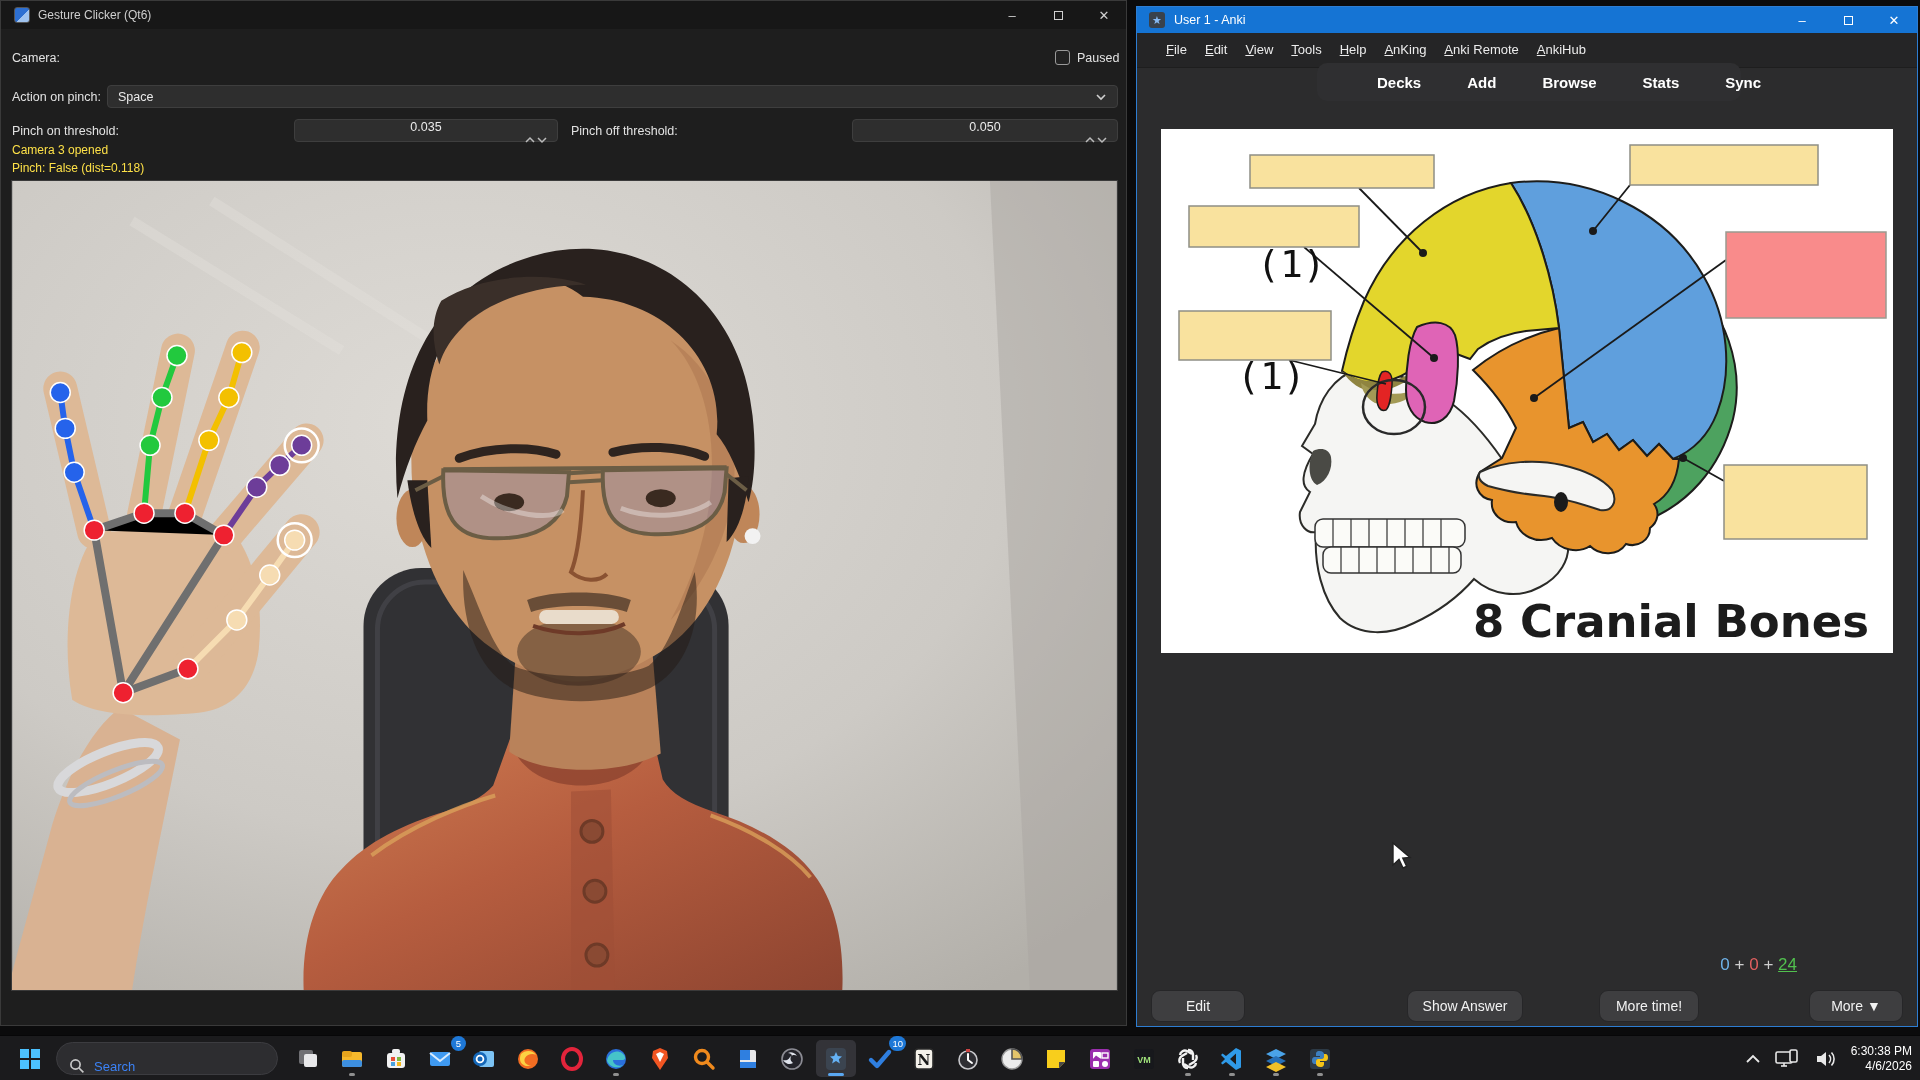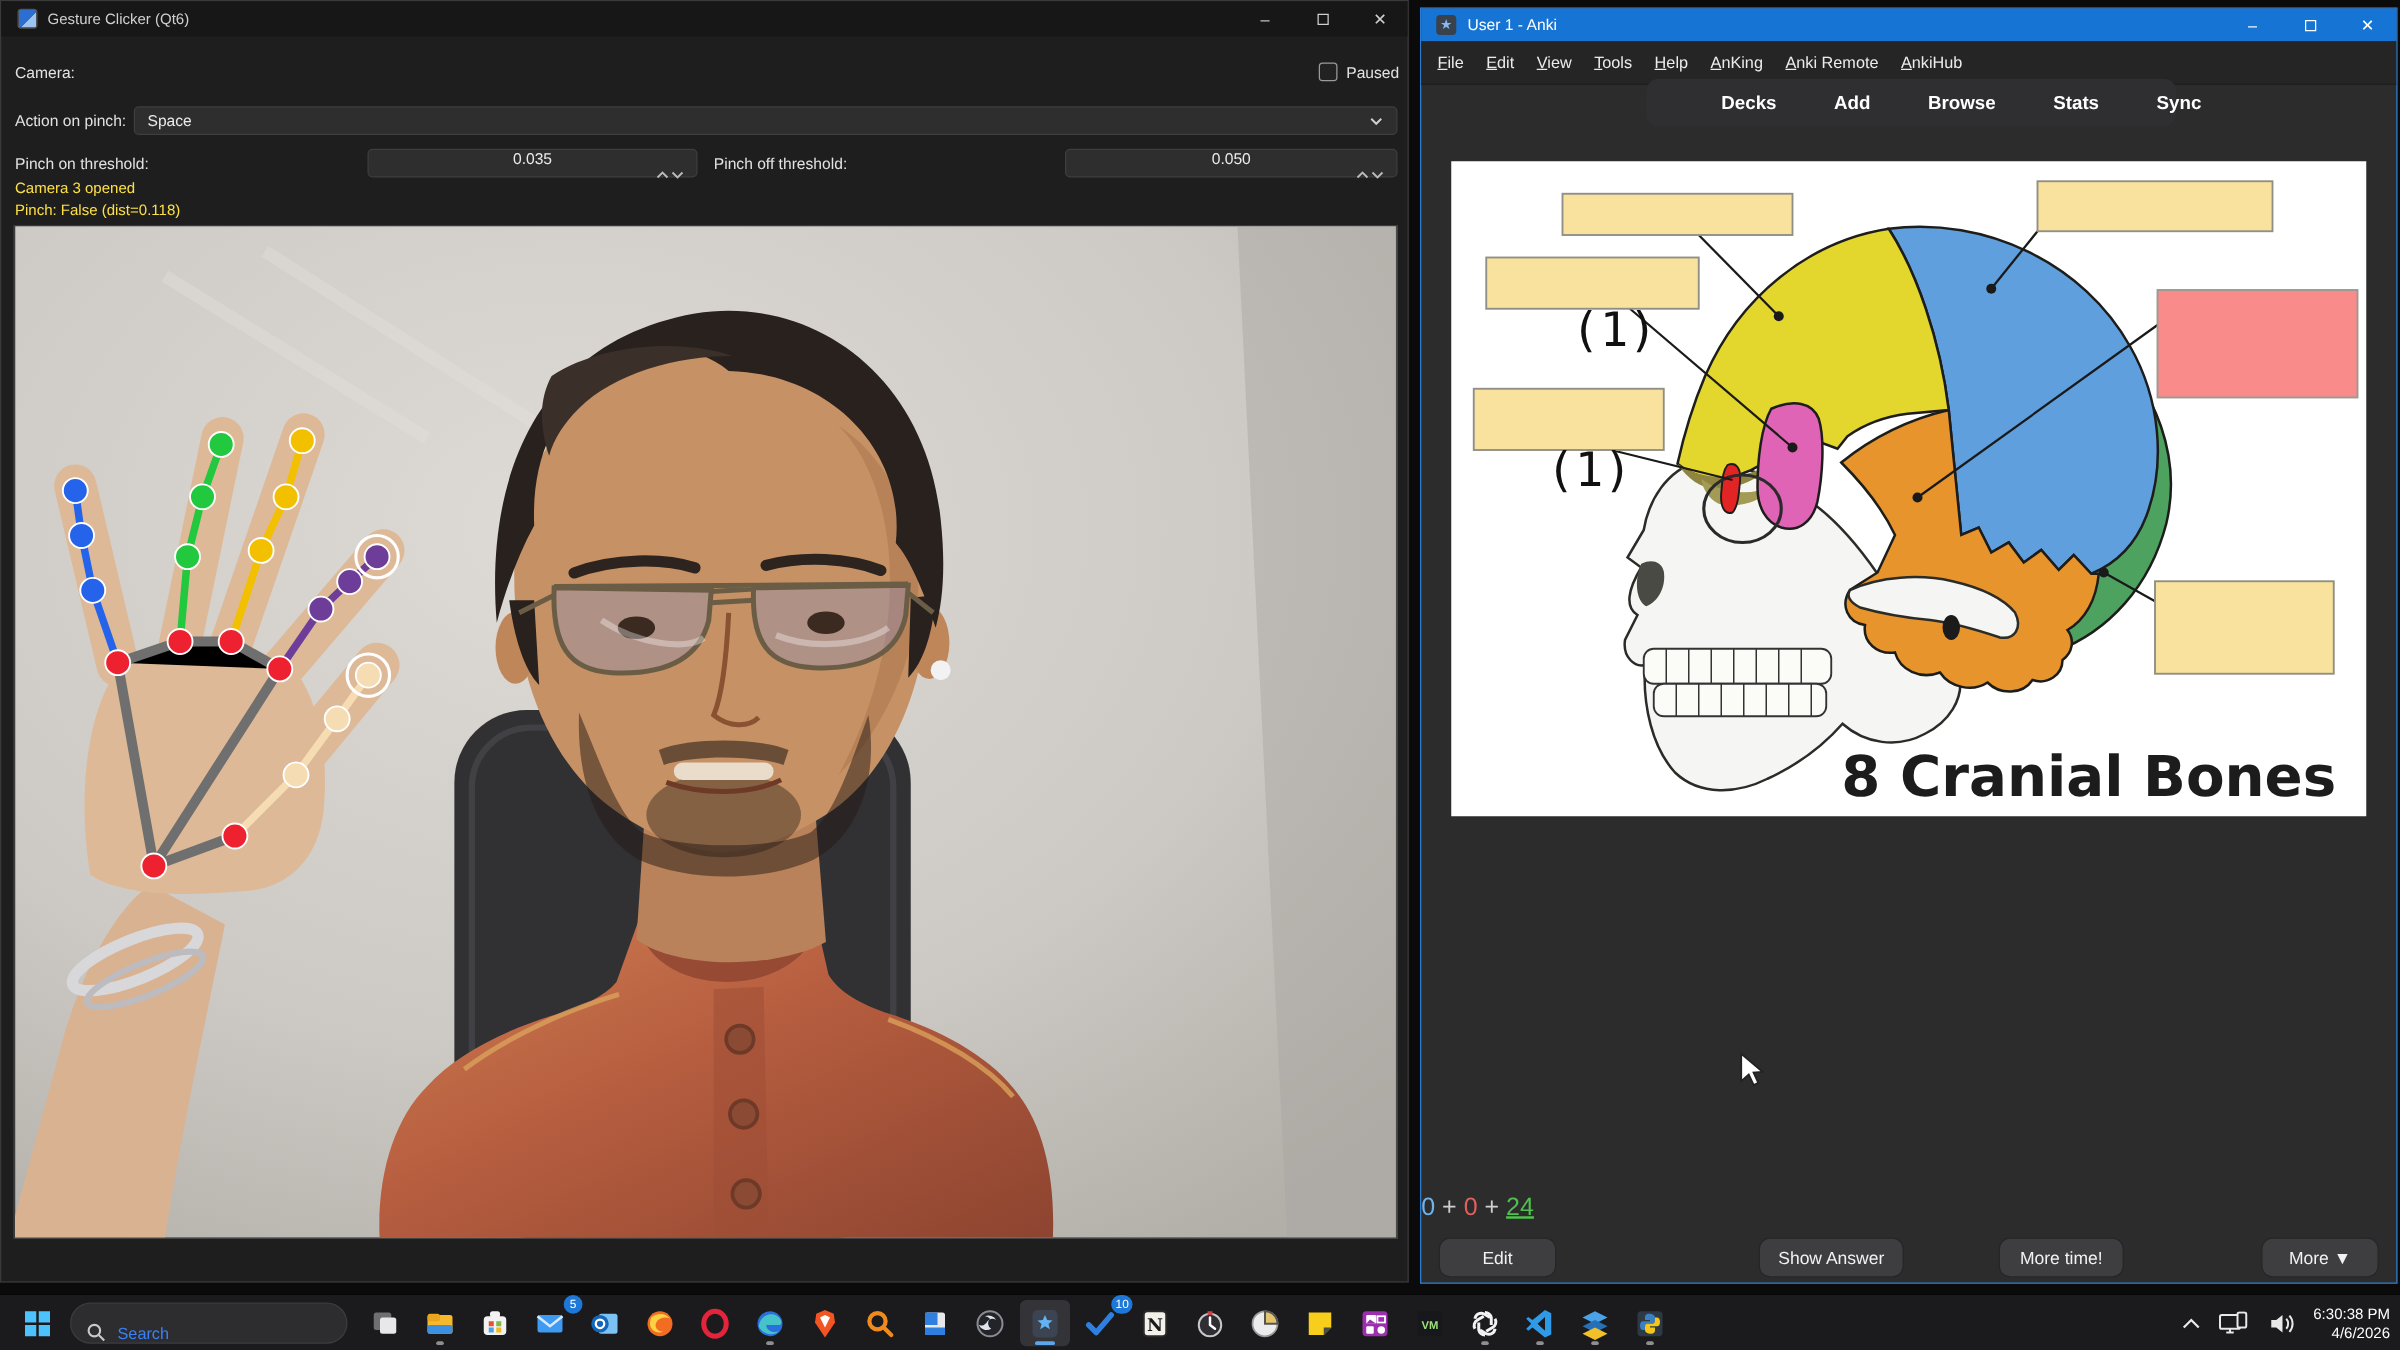--- a/index.html
+++ b/index.html
@@ -32,28 +32,28 @@
 
   
   #awin { left:1136px; top:6px; width:782px; height:1021px; background:#2c2c2d;
           border:1px solid #2d7dd2; }
   #awin .titlebar { left:0; top:0; width:100%; height:26px; background:#1574d4; display:flex; align-items:center; }
   #awin .titlebar .wbtn { color:#fff; }
   .anki-ico { width:16px; height:16px; border-radius:3px; background:#39424c; color:#85b9f2;
               font-size:11px; line-height:16px; text-align:center; margin-left:12px; }
   #awin .title { color:#fff; font-size:12.5px; margin-left:9px; }
   #menubar { left:0; top:26px; width:100%; height:35px; background:#252526; display:flex;
-             align-items:center; padding-left:4px; border-bottom:1px solid #1e1e1e; }
+             align-items:center; padding-left:20px; border-bottom:1px solid #1e1e1e; }
   .menu-item { display:inline-block; padding:0 9px; font-size:13px; color:#ececec; line-height:26px; }
   .menu-item::first-letter { text-decoration:underline; }
   #toolpill { left:180px; top:56px; width:424px; height:38px; background:#2f2f31; border-radius:10px;
               display:flex; align-items:center; justify-content:space-around; padding:0 14px; }
   .tool-item { color:#ffffff; font-weight:bold; font-size:15px;margin-left:46px; }
   #card { left:24px; top:122px; width:732px; height:524px; background:#ffffff; }
-  #counts { left:0; top:948px; width:660px; text-align:left; font-size:20px; color:#cfcfcf; }
+  #counts { left:0; top:948px; width:660px; text-align:right; font-size:17px; color:#cfcfcf; }
   #counts .c-new { color:#6fb3e8; }
   #counts .c-lrn { color:#e05f5f; }
   #counts .c-rev { color:#51c04e; text-decoration:underline; }
   .abtn { top:983px; height:32px; background:#3e3e40; border:1px solid #262628; border-radius:9px;
           color:#f2f2f2; font-size:14px; display:flex; align-items:center; justify-content:center; }
 
   
   #taskbar { left:0; top:1035px; width:1920px; height:45px; background:#1b1b1d; border-top:1px solid #070708; }
   .tb-tile { position:absolute; top:4px; width:40px; height:37px; border-radius:5px;
              display:flex; align-items:center; justify-content:center; }

